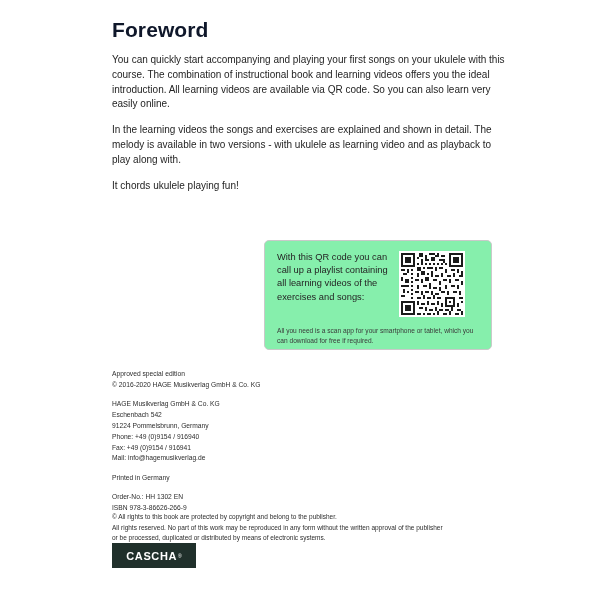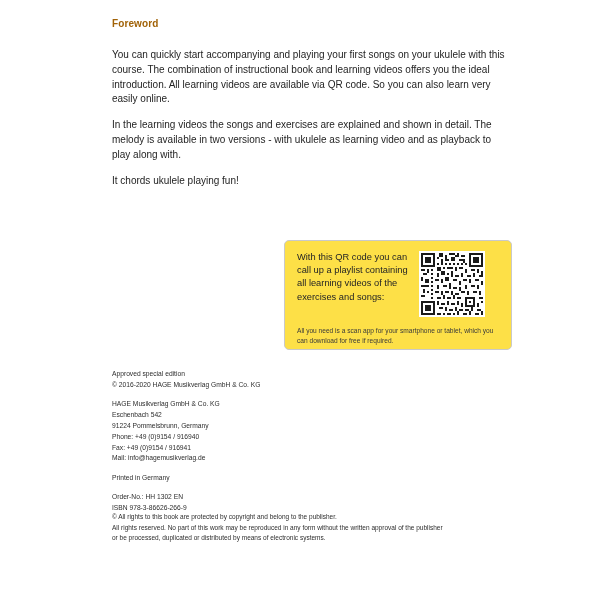--- a/index.html
+++ b/index.html
@@ -15,49 +15,49 @@
     overflow: hidden;
   }
   .page {
     position: relative;
     width: 600px;
     height: 600px;
     box-sizing: border-box;
     padding: 18px 62px 0 112px;
   }
   h1.foreword-title {
-    font-size: 10px;
+    font-size: 21px;
     font-weight: bold;
-    color: #a16207;
-    margin: 0 0 19px 0;
+    color: #0f172a;
+    margin: 0 0 11px 0;
     letter-spacing: 0.1px;
   }
   p.body-par {
     font-size: 10px;
     line-height: 1.48;
     margin: 0 0 11px 0;
     color: #242424;
     max-width: 400px;
   }
   p.body-par:last-of-type {
     margin-bottom: 0;
   }
 
   
   .qr-box {
     position: absolute;
-    left: 284px;
+    left: 264px;
     top: 240px;
     width: 228px;
     height: 110px;
     border: 1px solid #c9c9c9;
     border-radius: 5px;
     box-sizing: border-box;
     padding: 10px 12px 8px 12px;
-    background: #fde047;
+    background: #86efac;
   }
   .qr-row {
     display: flex;
     align-items: flex-start;
     gap: 10px;
   }
   .qr-text {
     font-size: 9.3px;
     line-height: 1.42;
     color: #242424;
@@ -314,14 +314,18 @@
       <div class="line">ISBN 978-3-86626-266-9</div>
     </div>
   </div>
 
   <div class="legal">
     <div class="line">© All rights to this book are protected by copyright and belong to the publisher.</div>
     <div class="line">All rights reserved. No part of this work may be reproduced in any form without the written approval of the publisher</div>
     <div class="line">or be processed, duplicated or distributed by means of electronic systems.</div>
   </div>
 
+  <div class="logo">
+    <span class="wordmark">CASCHA</span>
+      <span class="reg">®</span>
+  </div>
 
 </div>
 
 </body></html>

